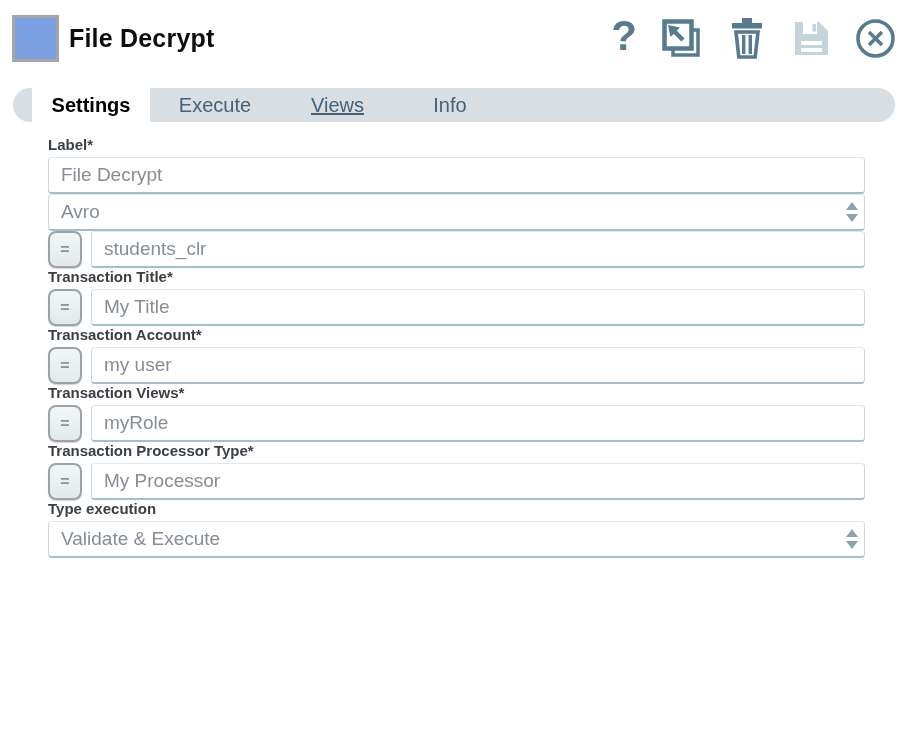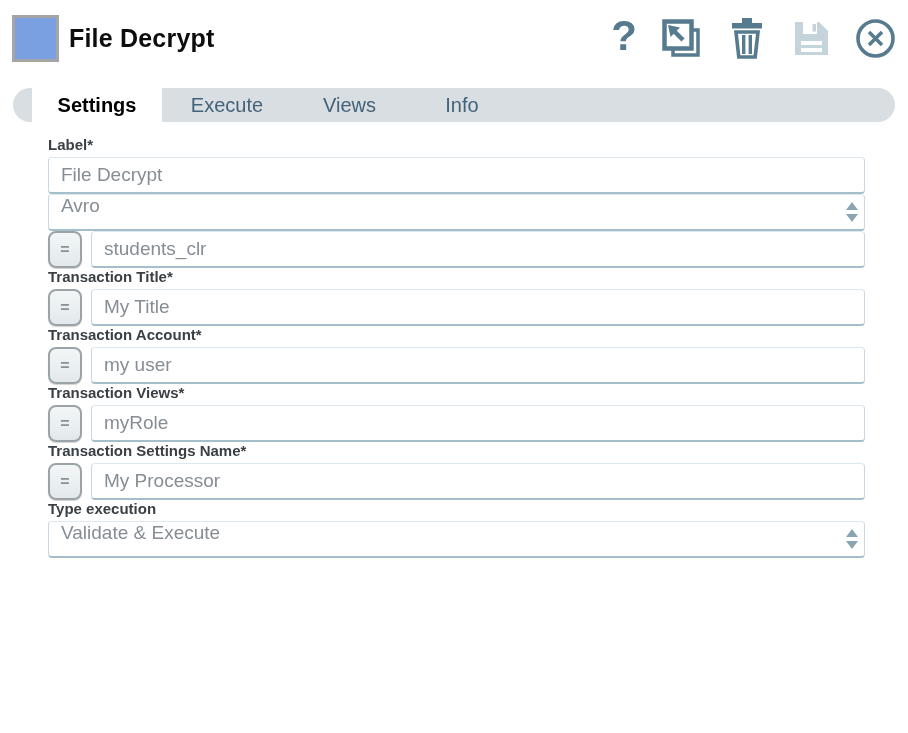--- a/index.html
+++ b/index.html
@@ -12,38 +12,38 @@
   .header{display:flex;align-items:center;height:60px;padding:8px 10px 0 12px;}
   .snap-icon{width:47px;height:47px;background:#7aa0e2;border:3px solid #a5a5a5;box-sizing:border-box;flex:0 0 auto;}
   .title{font-size:25px;font-weight:bold;color:#0d0d0d;margin-left:10px;letter-spacing:.2px;}
   .header-icons{margin-left:auto;display:flex;align-items:center;gap:23px;padding-right:2px;}
   .hicon{display:flex;align-items:center;justify-content:center;cursor:pointer;}
   .help-glyph{font-size:42px;font-weight:800;color:#567b8e;line-height:40px;transform:translateY(-2px);}
   
   .tabbar{margin:20px 13px 0 13px;height:34px;background:#d8dee1;border-radius:17px;display:flex;align-items:stretch;padding-left:19px;overflow:hidden;}
   .tab{display:flex;align-items:center;justify-content:center;font-size:20px;color:#44627a;cursor:pointer;}
   .tab.active{background:#ffffff;color:#000000;font-weight:bold;}
-  .tab-settings{width:130px;}
+  .tab-settings{width:118px;}
   .tab-account{width:130px;}
-  .tab-views{width:115px;}
+  .tab-views{width:115px;text-decoration:underline;}
   .tab-info{width:110px;}
   
   .form{padding:14px 43px 0 48px;}
   .field{}
   .field-label{display:block;font-size:15px;font-weight:bold;color:#3b4045;margin-bottom:4px;}
   .control{display:flex;align-items:stretch;height:37px;}
   .eq-btn{flex:0 0 34px;width:34px;margin-right:9px;border:2px solid #99a3a8;border-radius:8px;
     background:linear-gradient(#f2f6f7,#e3e9eb);color:#8a9298;font-weight:bold;font-size:16px;
     display:flex;align-items:center;justify-content:center;box-sizing:border-box;
     box-shadow:0 1px 1px rgba(0,0,0,.18);cursor:pointer;font-family:inherit;}
   .textbox{flex:1;box-sizing:border-box;height:37px;
     border:1px solid #c8d7e1;border-top-color:#dfe8ee;border-bottom:2px solid #a5becc;border-radius:4px;
     background:#ffffff;color:#868d94;font-size:19px;padding:0 12px;outline:none;
     font-family:"Liberation Sans","DejaVu Sans",sans-serif;}
-  .selectbox{flex:1;position:relative;display:flex;align-items:flex-start;box-sizing:border-box;height:37px;
+  .selectbox{flex:1;position:relative;display:flex;align-items:center;box-sizing:border-box;height:37px;
     border:1px solid #c8d7e1;border-top-color:#dfe8ee;border-bottom:2px solid #a5becc;border-radius:4px;
     background:#ffffff;color:#868d94;font-size:19px;padding:0 28px 0 12px;cursor:pointer;}
   .spinner{position:absolute;right:6px;top:50%;transform:translateY(-50%);display:flex;flex-direction:column;align-items:center;gap:4px;}
   .tri-up{width:0;height:0;border-left:6px solid transparent;border-right:6px solid transparent;border-bottom:8px solid #8aa4b1;}
   .tri-down{width:0;height:0;border-left:6px solid transparent;border-right:6px solid transparent;border-top:8px solid #8aa4b1;}
 </style>
 </head>
 <body>
 
 <div class="header">
@@ -155,21 +155,21 @@
 
   <div class="field">
     <span class="field-label">Transaction Views*</span>
     <div class="control">
       <button class="eq-btn">=</button>
       <input class="textbox" type="text" value="myRole" style="">
     </div>
   </div>
 
   <div class="field">
-    <span class="field-label">Transaction Settings Name*</span>
+    <span class="field-label">Transaction Processor Type*</span>
     <div class="control">
       <button class="eq-btn">=</button>
       <input class="textbox" type="text" value="My Processor" style="">
     </div>
   </div>
 
   <div class="field">
     <span class="field-label">Type execution</span>
     <div class="control">
       <div class="selectbox">

